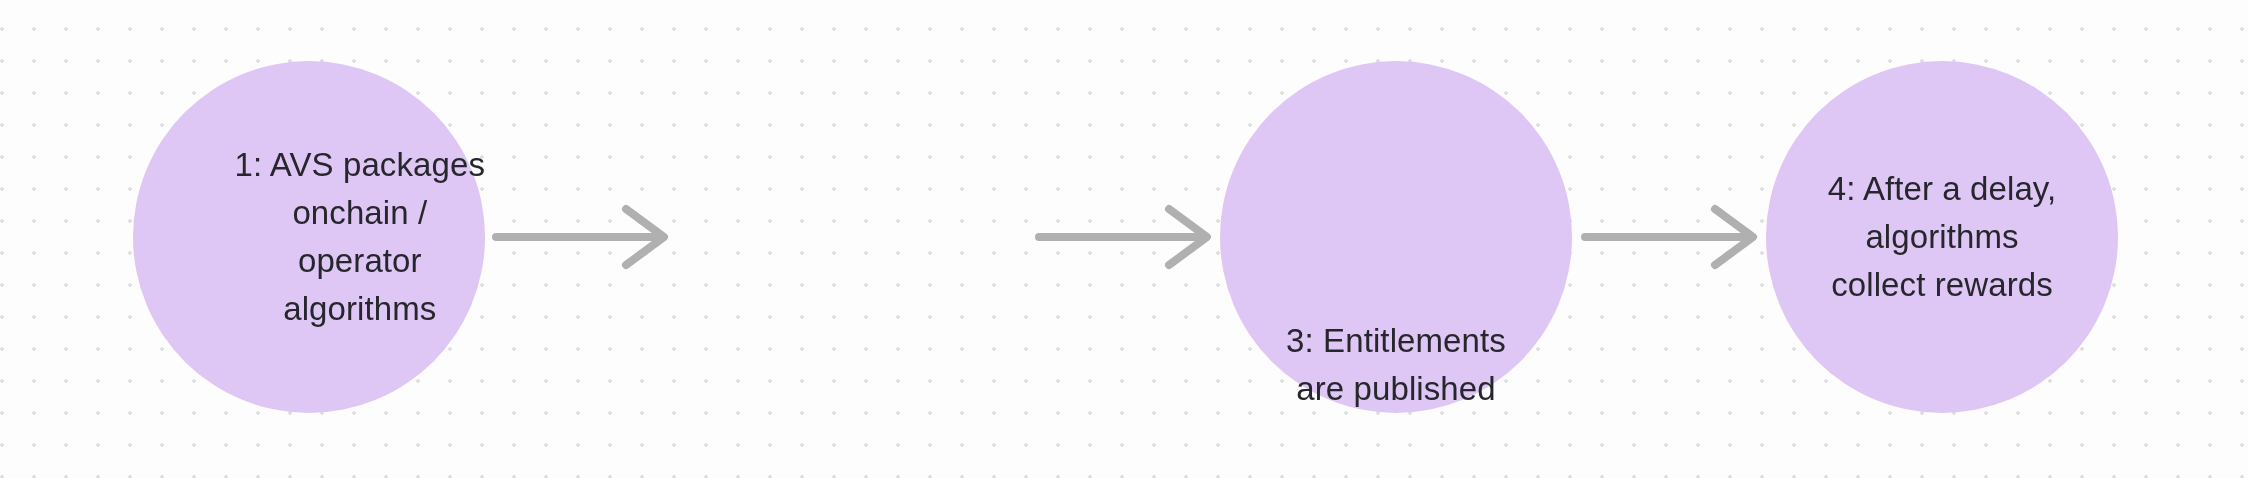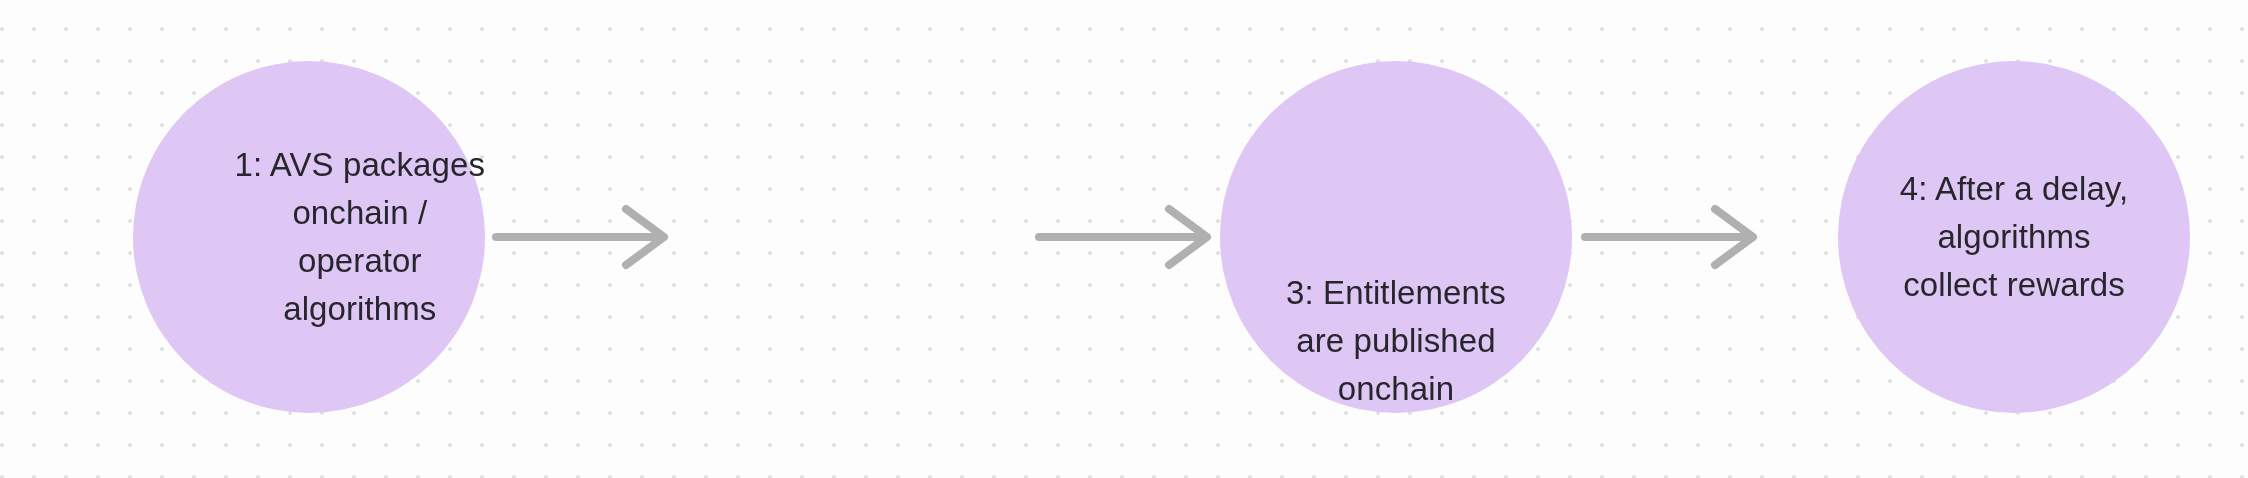--- a/index.html
+++ b/index.html
@@ -33,21 +33,21 @@
     border-radius: 50%;
     background: var(--color-node-fill);
     display: flex;
     align-items: center;
     justify-content: center;
     text-align: center;
   }
   .node-1 { left: 133px; justify-content: flex-end; }
   .node-2 { left: 674px; }
   .node-3 { left: 1220px; align-items: flex-end; }
-  .node-4 { left: 1838px; }
+  .node-4 { left: 1766px; }
   .node-label {
     font-size: 33px;
     line-height: 48px;
     font-weight: 400;
     color: var(--color-node-text);
     letter-spacing: 0.1px;
   }
   .label-line { display: block; }
   .arrow {
     position: absolute;
@@ -88,21 +88,20 @@
 
   <svg class="arrow arrow-2" viewBox="0 0 190 72" aria-hidden="true">
     <path d="M11 36 H172"></path>
     <path d="M141 8 L179 36 L141 64"></path>
   </svg>
 
   <div class="node node-3">
     <div class="node-label">
       <span class="label-line">3: Entitlements</span>
       <span class="label-line">are published</span>
-      <span class="label-line">onchain</span>
     </div>
   </div>
 
   <svg class="arrow arrow-3" viewBox="0 0 190 72" aria-hidden="true">
     <path d="M11 36 H172"></path>
     <path d="M141 8 L179 36 L141 64"></path>
   </svg>
 
   <div class="node node-4">
     <div class="node-label">

